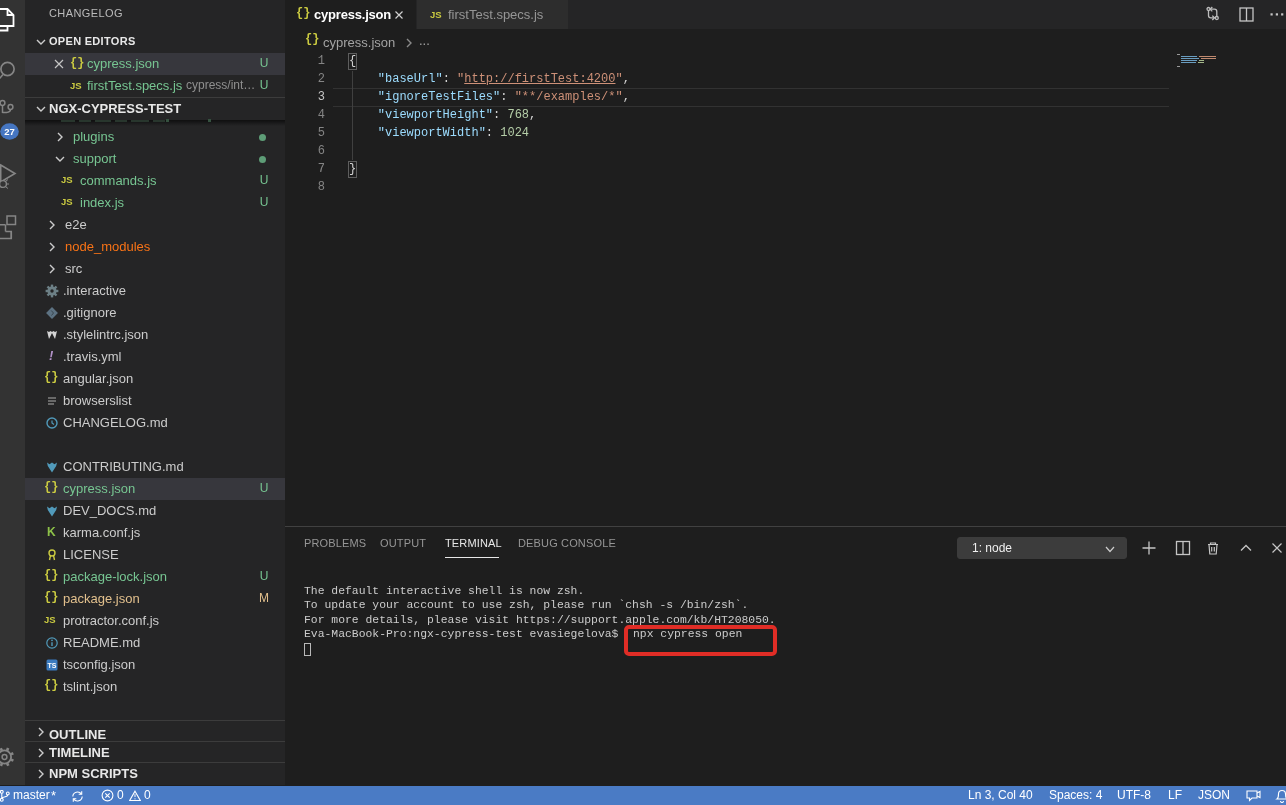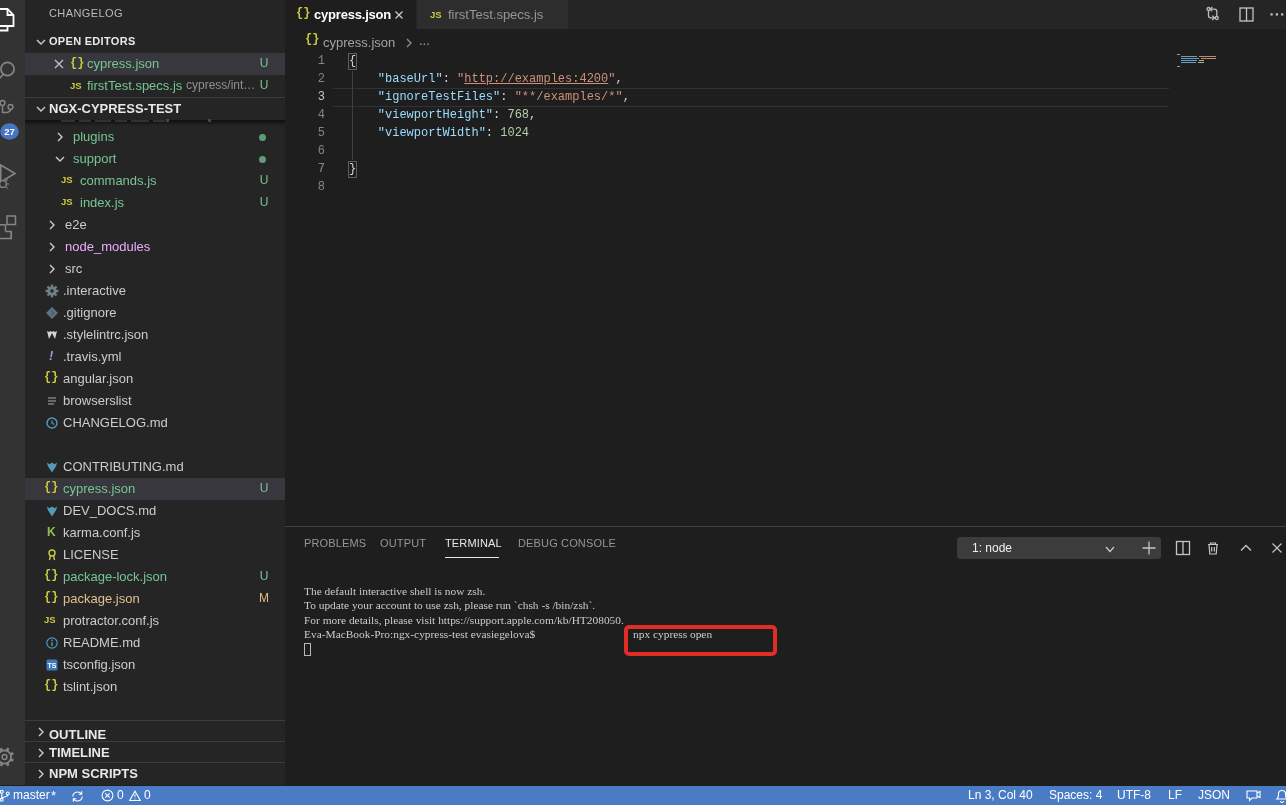--- a/index.html
+++ b/index.html
@@ -9,33 +9,33 @@
 #abar{left:0;top:0;width:34px;height:785px;background:#333333;overflow:hidden}
 
 #sbar{left:25px;top:0;width:260px;height:785px;background:#252526;overflow:hidden}
 .sbtitle{left:24px;top:7px;font-size:11px;color:#bbbbbb;letter-spacing:.4px}
 .sech{height:22px;font-size:13px;font-weight:700;color:#e8e8e8}
 .trow{left:0;width:260px;height:22px;font-size:13px;color:#cccccc}
 .lbl{position:absolute;top:3px;white-space:nowrap}
 .badge{position:absolute;top:3px;font-size:12px}
 .green{color:#77c692}
 .mod{color:#e2c08d}
-.dim{color:#f0abfc}
+.dim{color:#f97316}
 .dot{position:absolute;width:7px;height:7px;border-radius:50%;background:#5e9d77;top:8px;left:234px}
 .ubad{left:234px;color:#77c692;width:10px;text-align:center}
 .mbad{left:234px;color:#e2c08d;width:10px;text-align:center}
 .sep{position:absolute;left:0;width:260px;height:1px;background:#3c3c3c}
 
 #tabstrip{left:285px;top:0;width:1001px;height:29px;background:#252526}
 .tab{position:absolute;top:0;height:29px;font-size:13px}
 .gut{position:absolute;width:40px;text-align:right;color:#858585;font-family:"Liberation Mono",monospace;font-size:12px}
 .cl{position:absolute;left:349px;font-family:"Liberation Mono",monospace;font-size:12px;white-space:pre;color:#d4d4d4}
 .k{color:#9cdcfe}.s{color:#ce9178}.n{color:#b5cea8}
 
-.tline{position:absolute;left:304px;font-family:Liberation Serif, serif;font-size:11.4px;color:#cccccc;white-space:pre}
+.tline{position:absolute;left:304px;font-family:Liberation Mono, monospace;font-size:11.4px;color:#cccccc;white-space:pre}
 
 #status{left:0;top:786px;width:1286px;height:19px;background:#4a7bc5;color:#ffffff;font-size:12px}
 .st{position:absolute;top:2px;white-space:nowrap}
 </style></head>
 <body>
 <div id="root">
 <div id="abar" class="abs">
       <svg class="abs" style="left:0px;top:5px" width="25" height="30" viewBox="0 0 25 30">
         <g fill="none" stroke="#ffffff" stroke-width="1.8">
           <path d="M-1 4 h8.5 l6 6 v11 H-1"></path>
@@ -352,41 +352,41 @@
     <div class="gut" style="left:285px;top:90px;color:#c6c6c6">3</div>
     <div class="gut" style="left:285px;top:108px;color:#858585">4</div>
     <div class="gut" style="left:285px;top:126px;color:#858585">5</div>
     <div class="gut" style="left:285px;top:144px;color:#858585">6</div>
     <div class="gut" style="left:285px;top:162px;color:#858585">7</div>
     <div class="gut" style="left:285px;top:180px;color:#858585">8</div>
     <div class="abs" style="left:352px;top:71px;width:1px;height:89px;background:#404040"></div>
     <div class="abs" style="left:348px;top:53px;width:9px;height:17px;border:1px solid #5e5e5e"></div>
     <div class="abs" style="left:348px;top:161px;width:9px;height:17px;border:1px solid #5e5e5e"></div>
     <div class="cl" style="top:54px">{</div>
-    <div class="cl" style="top:72px">    <span class="k">"baseUrl"</span>: <span class="s">"<span style="text-decoration:underline">http://examples:4200</span>"</span>,</div>
+    <div class="cl" style="top:72px">    <span class="k">"baseUrl"</span>: <span class="s">"<span style="text-decoration:underline">http://firstTest:4200</span>"</span>,</div>
     <div class="cl" style="top:90px">    <span class="k">"ignoreTestFiles"</span>: <span class="s">"**/examples/*"</span>,</div>
     <div class="cl" style="top:108px">    <span class="k">"viewportHeight"</span>: <span class="n">768</span>,</div>
     <div class="cl" style="top:126px">    <span class="k">"viewportWidth"</span>: <span class="n">1024</span></div>
     <div class="cl" style="top:162px">}</div>
     <div class="abs" style="left:1177px;top:54px;width:3px;height:1px;background:#9a9a9a"></div>
     <div class="abs" style="left:1181px;top:56px;width:16px;height:1px;background:#6a9dc0"></div>
     <div class="abs" style="left:1199px;top:56px;width:17px;height:1px;background:#c08a70"></div>
     <div class="abs" style="left:1181px;top:58px;width:18px;height:1px;background:#6a9dc0"></div>
     <div class="abs" style="left:1201px;top:58px;width:15px;height:1px;background:#c08a70"></div>
     <div class="abs" style="left:1181px;top:60px;width:16px;height:1px;background:#6a9dc0"></div>
     <div class="abs" style="left:1199px;top:60px;width:5px;height:1px;background:#a4b88a"></div>
     <div class="abs" style="left:1181px;top:62px;width:15px;height:1px;background:#6a9dc0"></div>
     <div class="abs" style="left:1198px;top:62px;width:6px;height:1px;background:#a4b88a"></div>
     <div class="abs" style="left:1177px;top:66px;width:3px;height:1px;background:#9a9a9a"></div>
 <div class="abs" style="left:285px;top:526px;width:1001px;height:1px;background:#414141"></div>
     <div class="abs" style="left:304px;top:537px;width:58px;height:21px;font-size:11px;letter-spacing:.15px;color:#969696;text-align:center;white-space:nowrap">PROBLEMS</div>
     <div class="abs" style="left:380px;top:537px;width:46px;height:21px;font-size:11px;letter-spacing:.15px;color:#969696;text-align:center;white-space:nowrap">OUTPUT</div>
     <div class="abs" style="left:445px;top:537px;width:54px;height:21px;font-size:11px;letter-spacing:.15px;color:#e7e7e7;text-align:center;white-space:nowrap">TERMINAL<div class="abs" style="left:0;right:0;bottom:0;height:1px;background:#e7e7e7"></div></div>
     <div class="abs" style="left:518px;top:537px;width:93px;height:21px;font-size:11px;letter-spacing:.15px;color:#969696;text-align:center;white-space:nowrap">DEBUG CONSOLE</div>
-    <div class="abs" style="left:957px;top:537px;width:204px;height:22px;background:#3c3c3c;border-radius:3px;border:1px solid #3c3c3c">
+    <div class="abs" style="left:957px;top:537px;width:170px;height:22px;background:#3c3c3c;border-radius:3px;border:1px solid #3c3c3c">
       <span class="abs" style="left:14px;top:3px;font-size:12px;color:#f0f0f0">1: node</span>
       <svg class="abs" style="left:145px;top:4px" width="14" height="14" viewBox="0 0 14 14">
         <path d="M3 5 L7 9.5 L11 5" fill="none" stroke="#cccccc" stroke-width="1.2"></path>
       </svg>
     </div>
     <svg class="abs" style="left:1141px;top:540px" width="16" height="16" viewBox="0 0 16 16">
       <path d="M8 1.5 V14.5 M1.5 8 H14.5" stroke="#c5c5c5" stroke-width="1.3"></path>
     </svg>
     <svg class="abs" style="left:1175px;top:540px" width="16" height="16" viewBox="0 0 16 16">
       <rect x="1.5" y="1.5" width="13" height="13" fill="none" stroke="#c5c5c5" stroke-width="1.3"></rect>

